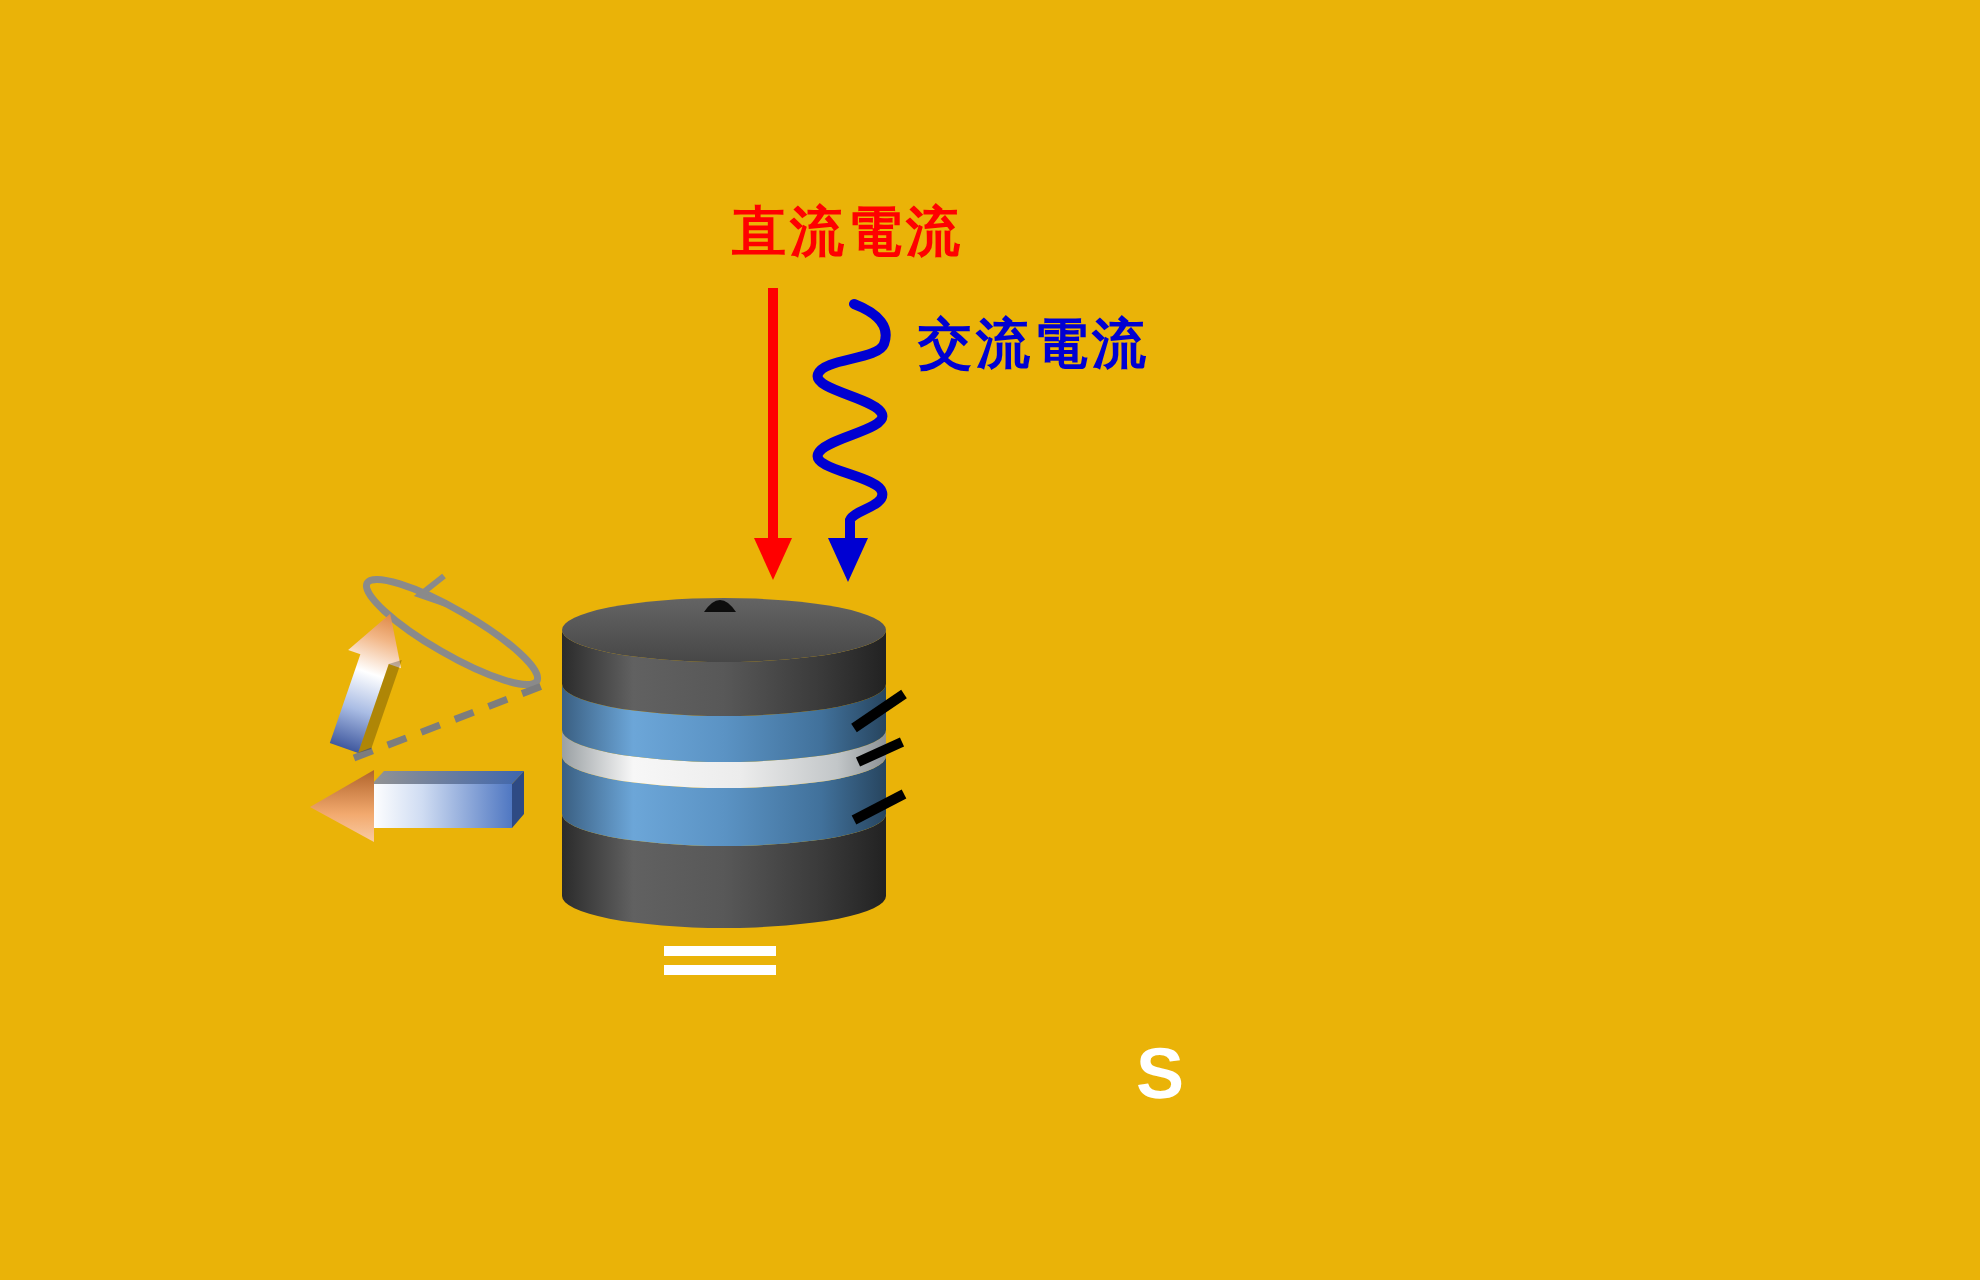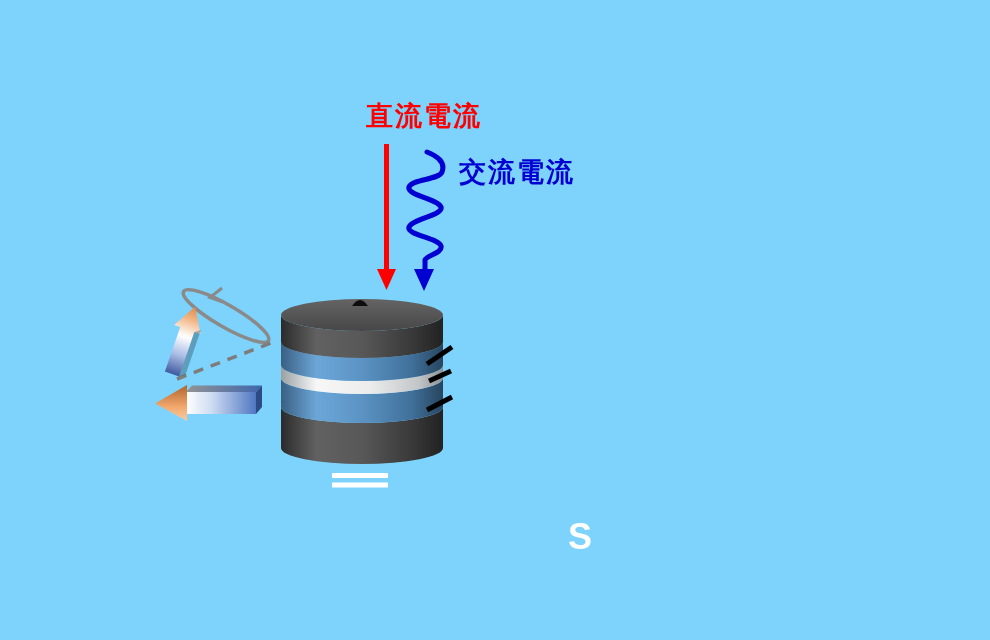--- a/index.html
+++ b/index.html
@@ -1,17 +1,17 @@
 <!DOCTYPE html>
 <html><head>
 <meta charset="utf-8">
 <style>
   html,body{margin:0;padding:0;background:#000;}
   .stage{
-    position:relative;width:990px;height:640px;background:#7dd3fc;overflow:hidden;
+    position:relative;width:990px;height:640px;background:#eab308;overflow:hidden;
     font-family:"Liberation Sans","DejaVu Sans",sans-serif;
   }
   .stage svg{position:absolute;left:0;top:0;}
   text{font-family:"Liberation Sans","DejaVu Sans",sans-serif;}
   .jp-label{font-weight:bold;font-size:27px;letter-spacing:2px;}
   .s-label{font-weight:bold;font-size:36px;}
 </style>
 </head>
 <body>
 

